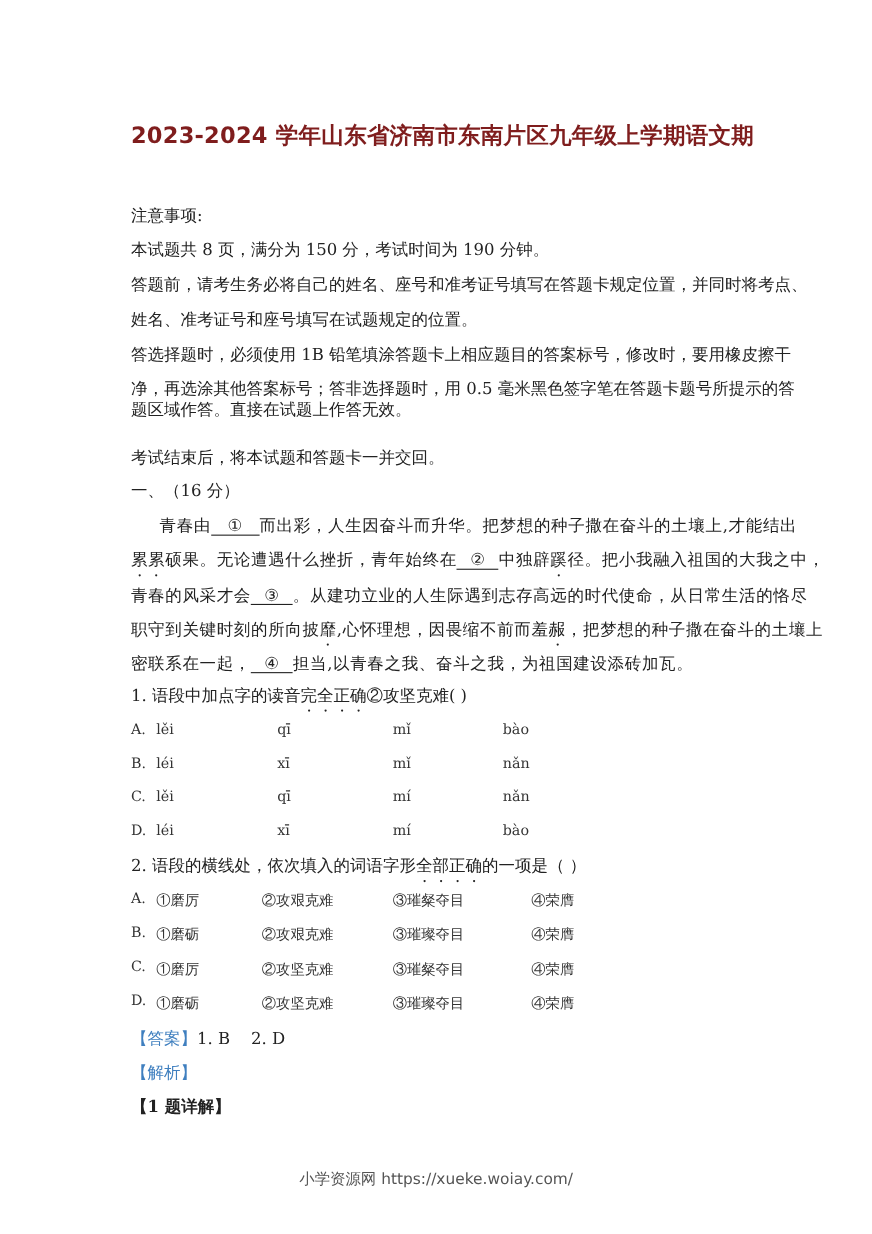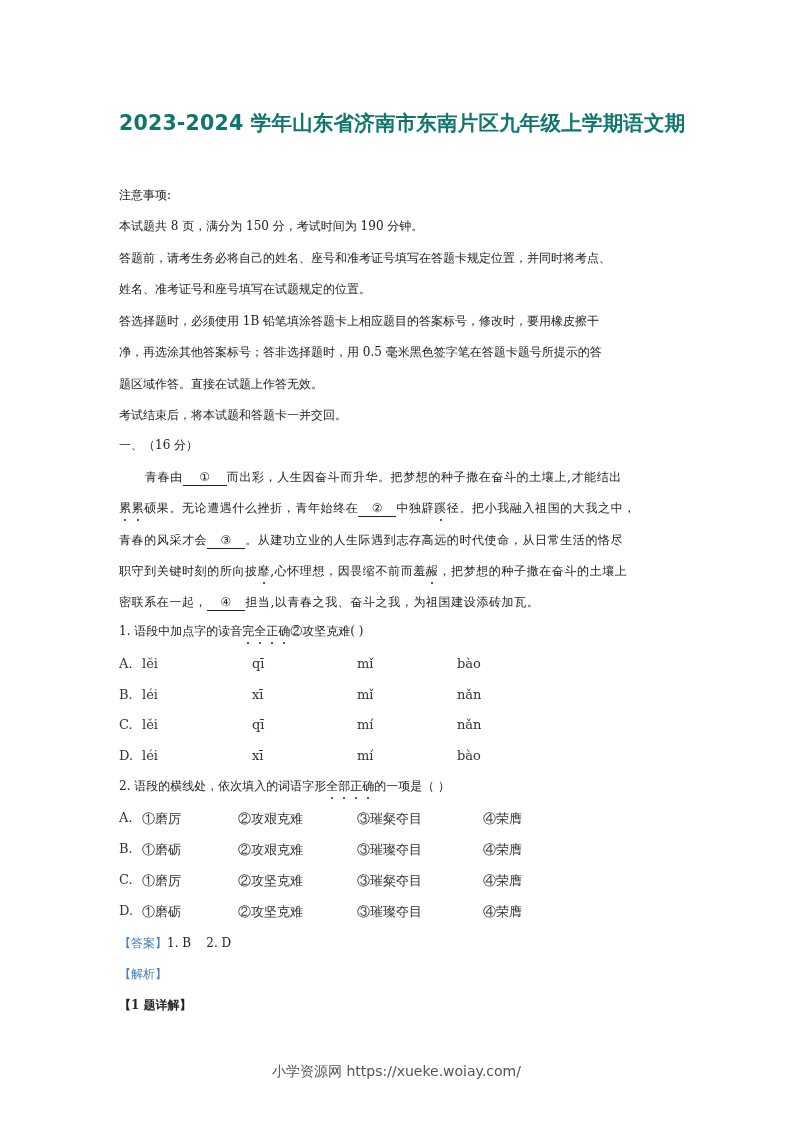--- a/index.html
+++ b/index.html
@@ -1,21 +1,21 @@
 <!DOCTYPE html>
 <html><head>
   <meta charset="utf-8">
   <style>
     html, body { margin: 0; padding: 0; background: #ffffff; }
     body { width: 793px; height: 1122px; position: relative; overflow: hidden;
       font-family: "DejaVu Serif", "Liberation Serif", serif; color: #1a1a1a; }
     .title { position: absolute; left: 119px; top: 102px; width: 570px;
       font-family: "DejaVu Sans", "Liberation Sans", sans-serif; font-weight: bold;
-      font-size: 20.5px; line-height: 43px; letter-spacing: 0.2px; color: #0f766e; }
-    .line { position: absolute; left: 119px; font-size: 12px; white-space: nowrap; color: #222; }
+      font-size: 20.5px; line-height: 43px; letter-spacing: 0.2px; color: #7f1d1d; }
+    .line { position: absolute; left: 119px; font-size: 15px; white-space: nowrap; color: #222; }
     .para { letter-spacing: 0.6px; }
     .blank { display: inline-block; border-bottom: 1px solid #222; text-align: center; line-height: 15px; }
     .em { position: relative; }
     .em::after { content: ""; position: absolute; left: 50%; bottom: -6px; width: 2px; height: 2px;
       background: #222; border-radius: 50%; transform: translateX(-50%); }
     .opt { position: absolute; font-size: 13px; color: #333; white-space: nowrap; }
     .tag { color: #3f7fbf; }
     .footer { position: absolute; top: 1063px; left: 0; width: 793px; text-align: center;
       font-family: "DejaVu Sans", "Liberation Sans", sans-serif; font-size: 14px; color: #555; }
   </style>
@@ -25,21 +25,21 @@
 <div class="title">
   <div>2023-2024 学年山东省济南市东南片区九年级上学期语文期</div>
 </div>
 
 <div class="line" style="top:187px">注意事项:</div>
 <div class="line" style="top:218px">本试题共 8 页，满分为 150 分，考试时间为 190 分钟。</div>
 <div class="line" style="top:250px">答题前，请考生务必将自己的姓名、座号和准考证号填写在答题卡规定位置，并同时将考点、</div>
 <div class="line" style="top:281px">姓名、准考证号和座号填写在试题规定的位置。</div>
 <div class="line" style="top:313px">答选择题时，必须使用 1B 铅笔填涂答题卡上相应题目的答案标号，修改时，要用橡皮擦干</div>
 <div class="line" style="top:344px">净，再选涂其他答案标号；答非选择题时，用 0.5 毫米黑色签字笔在答题卡题号所提示的答</div>
-<div class="line" style="top:376px">题区域作答。直接在试题上作答无效。</div>
+<div class="line" style="top:363px">题区域作答。直接在试题上作答无效。</div>
 <div class="line" style="top:407px">考试结束后，将本试题和答题卡一并交回。</div>
 <div class="line" style="top:437px">一、（16 分）</div>
 
 <div>
   <div class="line para" style="top:469px; left:145px">
     <span>青春由</span><span class="blank" style="width:44px">①</span><span>而出彩，人生因奋斗而升华。把梦想的种子撒在奋斗的土壤上,才能结出</span>
   </div>
   <div class="line para" style="top:500px">
     <span class="em">累</span><span class="em">累</span><span>硕果。无论遭遇什么挫折，青年始终在</span><span class="blank" style="width:38px">②</span><span>中独辟</span><span class="em">蹊</span><span>径。把小我融入祖国的大我之中，</span>
   </div>

